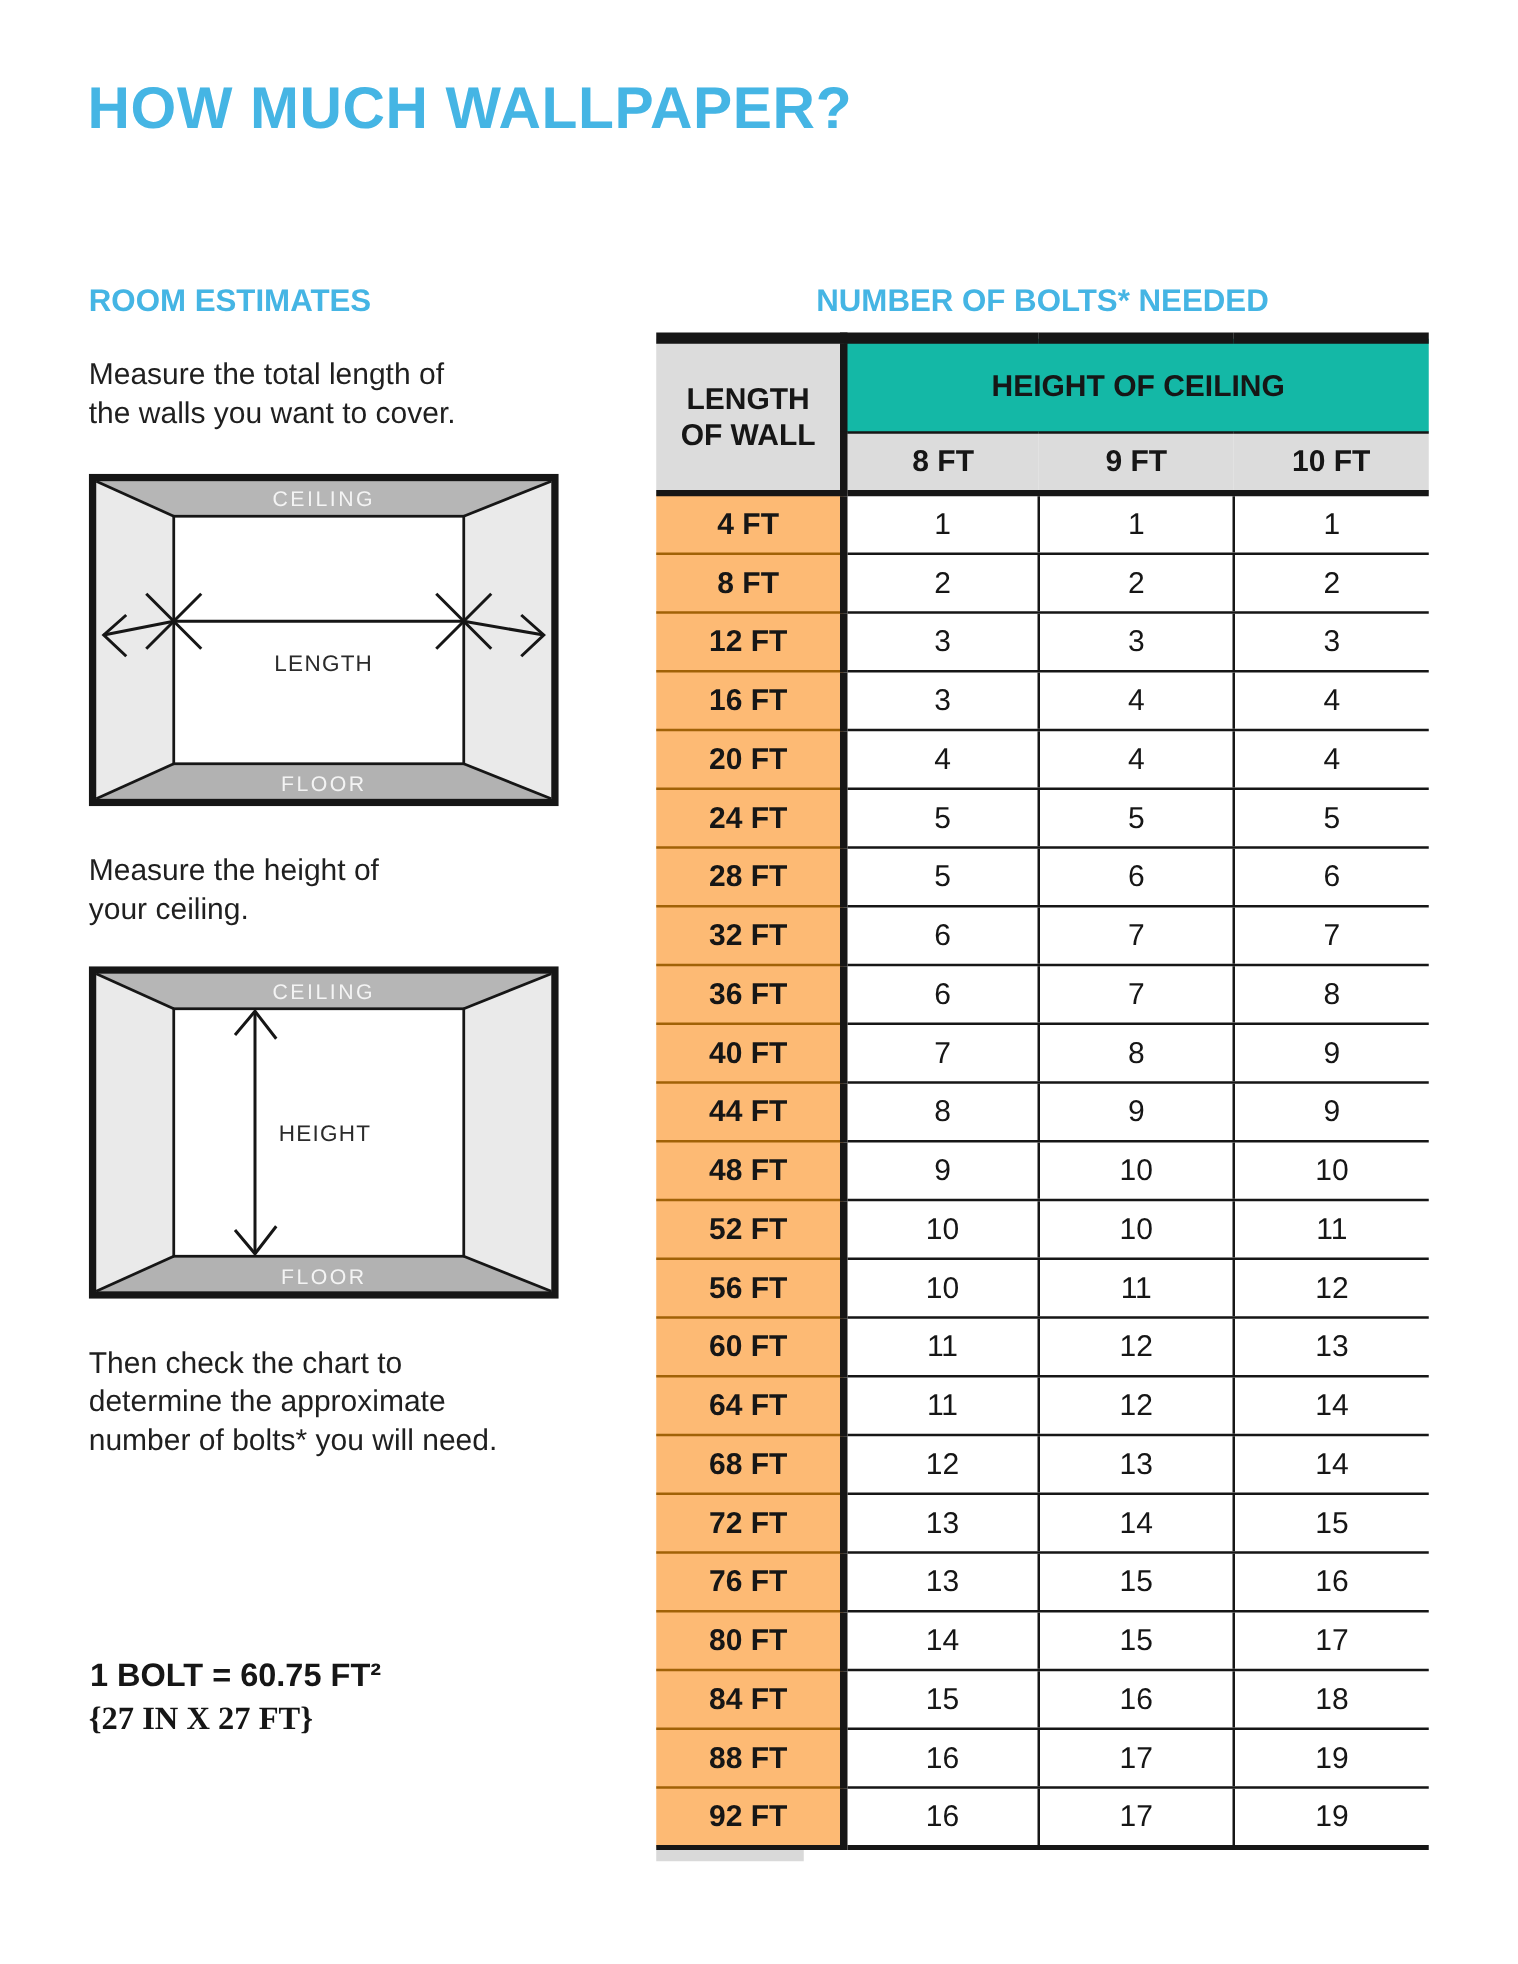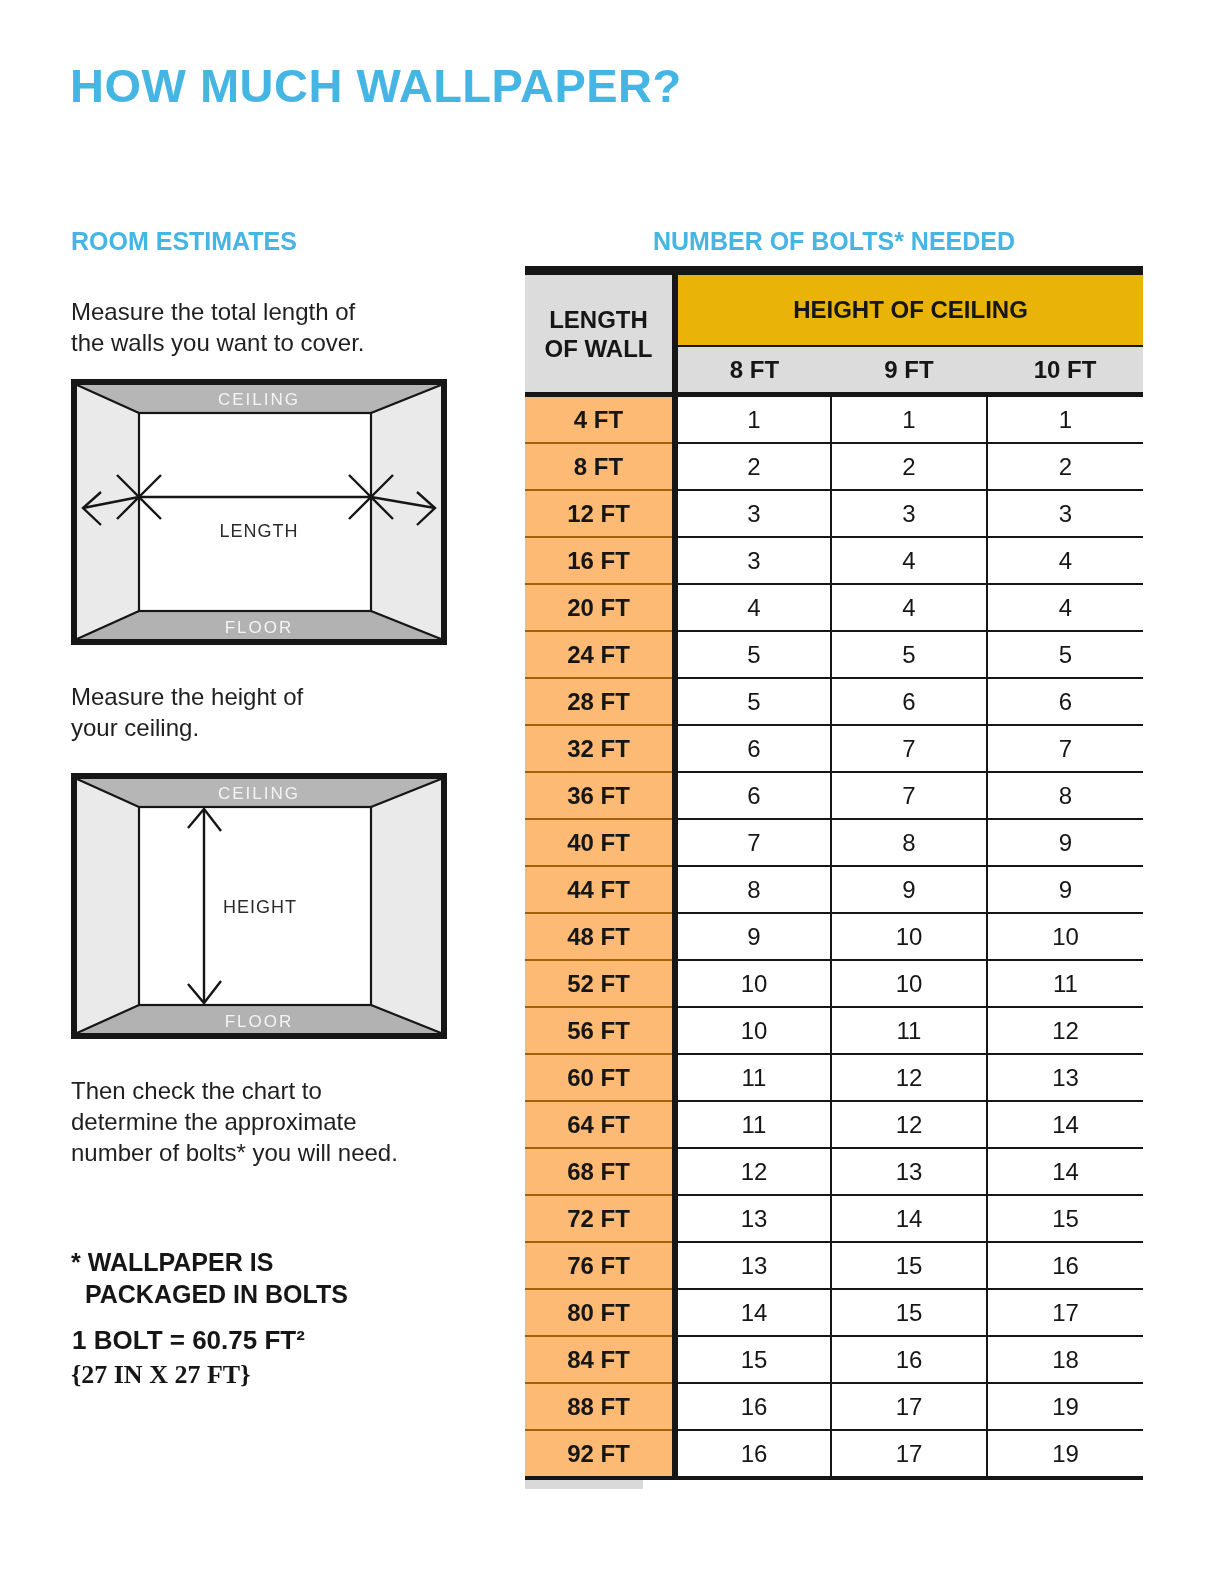--- a/index.html
+++ b/index.html
@@ -37,21 +37,21 @@
     color: var(--accent, #45b5e4);
   }
   .para {
     position: absolute;
     left: 71px;
     font-size: 24px;
     line-height: 31px;
     white-space: pre-wrap;
     color: #1f1f1f;
   }
-  .para1 { top: 296px; }
+  .para1 { top: 284px; }
   .para2 { top: 681px; }
   .para3 { top: 1075px; }
   .footnote {
     position: absolute;
     left: 71px; top: 1246px;
     font-size: 25px;
     line-height: 32px;
     font-weight: bold;
     white-space: pre-wrap;
     color: #161616;
@@ -103,21 +103,21 @@
   }
   th.lengthwall {
     background: #dcdcdc;
     font-weight: bold;
     line-height: 29px;
     white-space: pre-line;
     border-right: 6px solid #161616;
     border-bottom: 5px solid #161616;
   }
   th.group {
-    background: #eab308;
+    background: #14b8a6;
     height: 70px;
     font-weight: bold;
     border-bottom: 2px solid #161616;
   }
   th.sub {
     background: #dcdcdc;
     height: 45px;
     font-weight: bold;
     border-bottom: 5px solid #161616;
   }
@@ -200,22 +200,20 @@
     <polyline points="117,211 133,230 150,208" fill="none" stroke="#161616" stroke-width="2.4"></polyline>
     <text x="188" y="26" text-anchor="middle" font-size="17" letter-spacing="2" fill="#f4f4f4">CEILING</text>
     <text x="188" y="254" text-anchor="middle" font-size="17" letter-spacing="2" fill="#f4f4f4">FLOOR</text>
     <text x="152" y="140" text-anchor="start" font-size="18" letter-spacing="1" fill="#2b2b2b">HEIGHT</text>
   </svg>
 
   <div class="para para3">Then check the chart to
 determine the approximate
 number of bolts* you will need.</div>
 
-  <div class="footnote">* WALLPAPER IS
-  PACKAGED IN BOLTS</div>
   <div class="bolt-eq">1 BOLT = 60.75 FT²</div>
   <div class="bolt-dims">{27 IN X 27 FT}</div>
 
   <div class="table-heading">NUMBER OF BOLTS* NEEDED</div>
 
   <div class="table-wrap">
     <table class="bolts">
       <colgroup>
         <col class="c1">
           <col class="cd">

